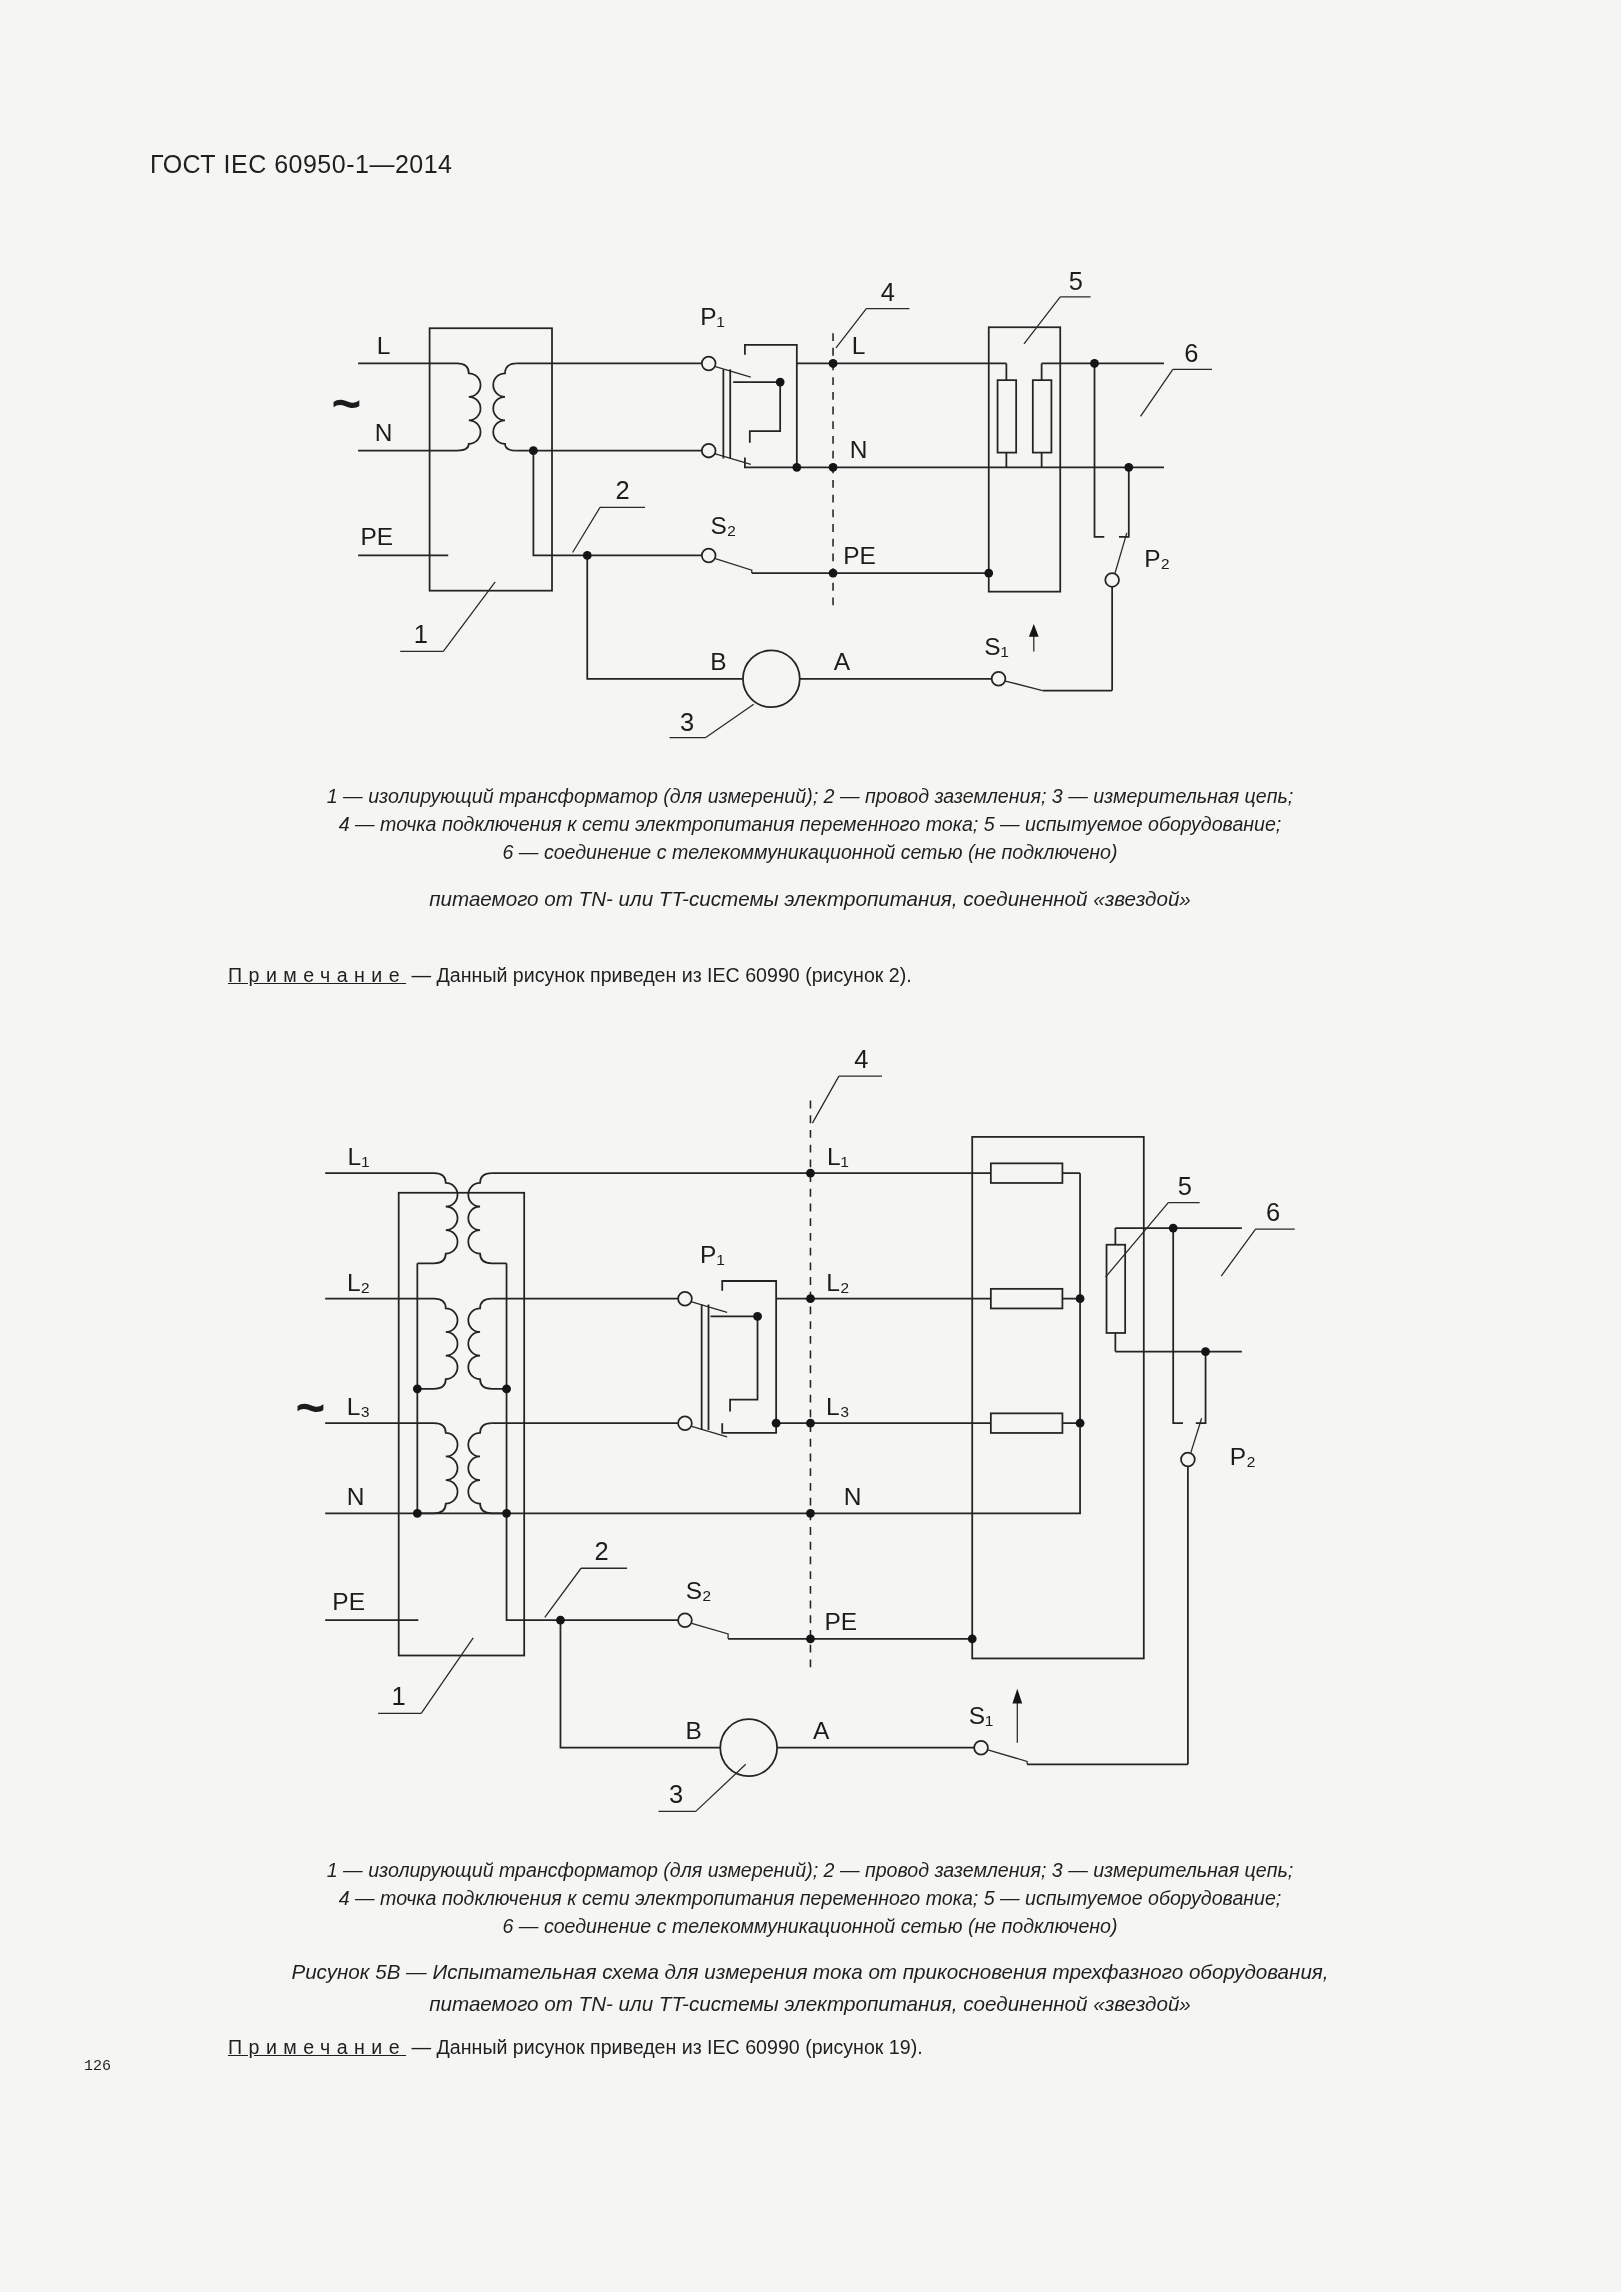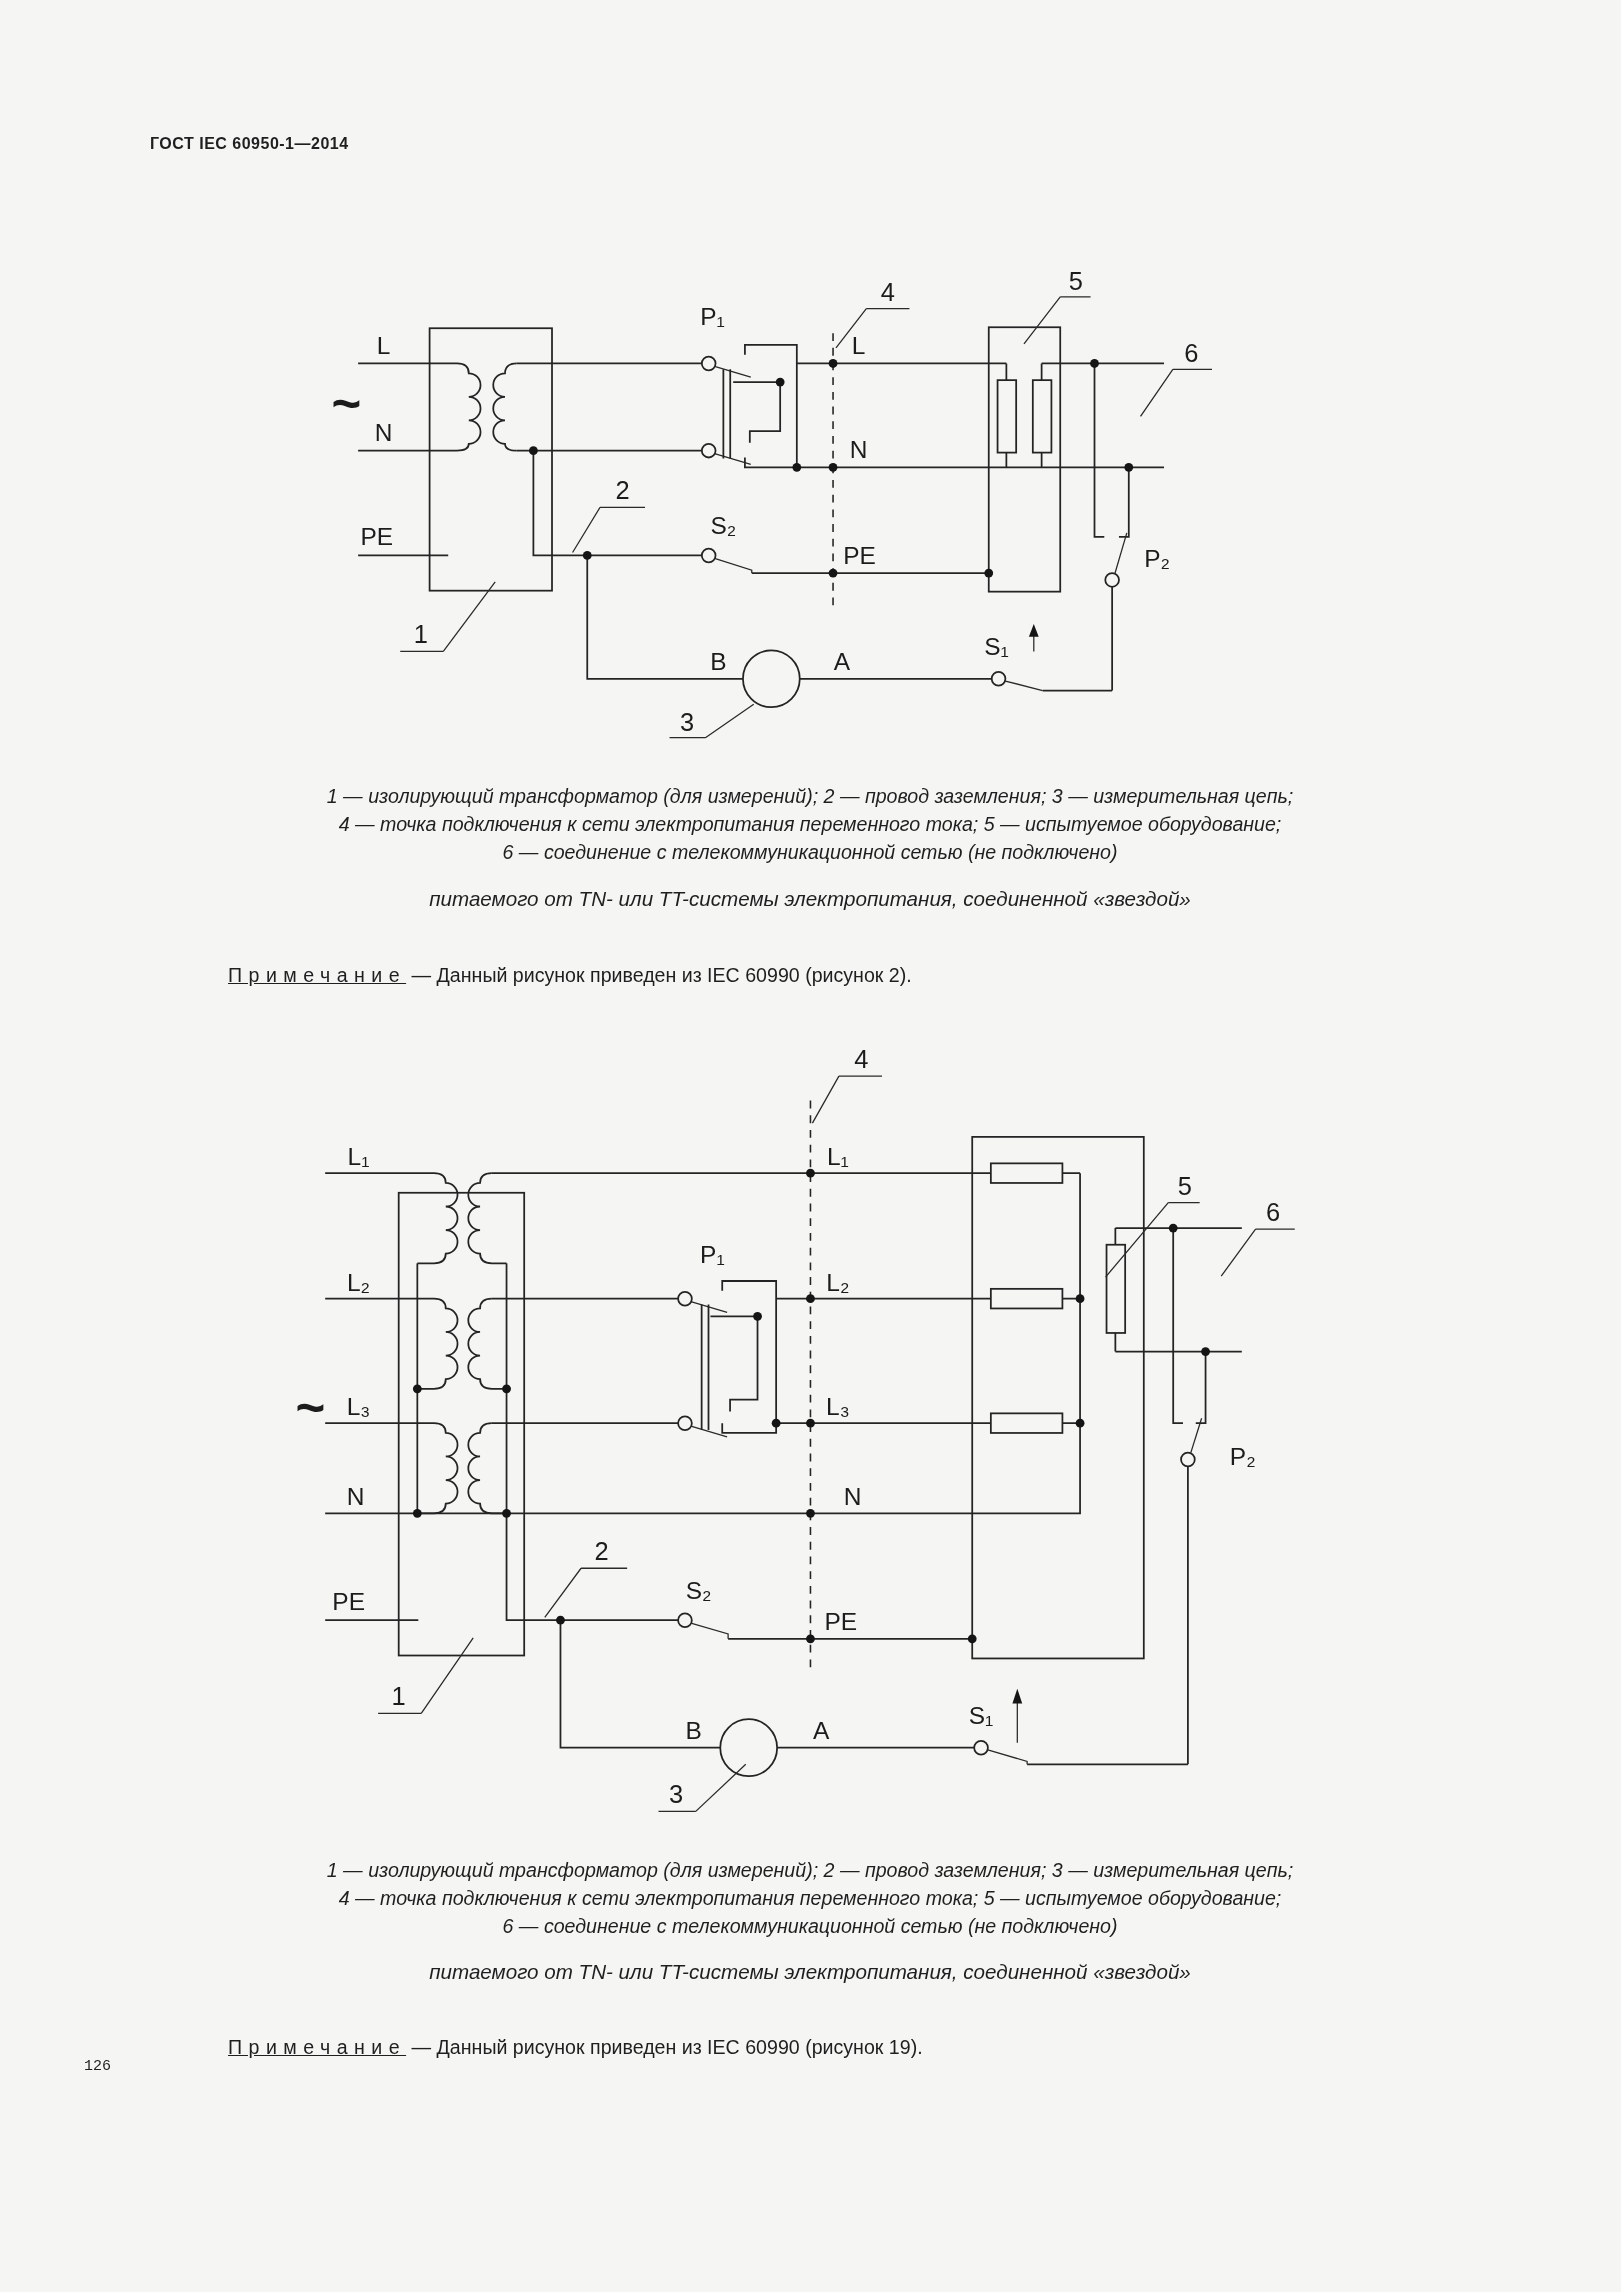--- a/index.html
+++ b/index.html
@@ -2,21 +2,21 @@
 <html><head>
 <meta charset="utf-8">
 <style>
   html,body{margin:0;padding:0;}
   body{
     width:1621px;height:2293px;position:relative;
     background:#f5f5f3;color:#1f1f1f;
     font-family:"Liberation Sans", sans-serif;
   }
   .abs{position:absolute;}
-  .header{left:150px;top:135px;font-size:16px;font-weight:bold;letter-spacing:0.5px;}
+  .header{left:150px;top:150px;font-size:25px;font-weight:normal;letter-spacing:0.5px;}
   .centerblock{left:173px;width:1274px;text-align:center;font-style:italic;}
   .legend{font-size:19.6px;line-height:28px;}
   .caption{font-size:20.6px;line-height:32px;}
   .note{left:228px;font-size:19.6px;}
   .note-label{letter-spacing:.33em;text-decoration:underline;}
   .pagenum{left:84px;top:2058px;font-size:15px;font-family:Liberation Mono, monospace;}
   svg{overflow:visible;}
   svg .w{stroke:#242424;stroke-width:1.8;fill:none;}
   svg .thin{stroke:#2a2a2a;stroke-width:1.3;fill:none;}
   svg .dash{stroke:#242424;stroke-width:1.6;fill:none;stroke-dasharray:8 7;}
@@ -286,20 +286,21 @@
   <text class="num" text-anchor="middle" x="1209" y="1219">5</text>
   <text class="num" text-anchor="middle" x="1299" y="1246">6</text>
 </svg>
 
 <div class="abs centerblock legend" style="top:1856px;">
   <div>1 — изолирующий трансформатор (для измерений); 2 — провод заземления; 3 — измерительная цепь;</div>
   <div>4 — точка подключения к сети электропитания переменного тока; 5 — испытуемое оборудование;</div>
   <div>6 — соединение с телекоммуникационной сетью (не подключено)</div>
 </div>
 <div class="abs centerblock caption" style="top:1956px;">
+  <div>Рисунок 5B — Испытательная схема для измерения тока от прикосновения трехфазного оборудования,</div>
   <div>питаемого от TN- или TT-системы электропитания, соединенной «звездой»</div>
 </div>
 <div class="abs note" style="top:2036px;">
   <span class="note-label">Примечание</span>
   <span>— Данный рисунок приведен из IEC 60990 (рисунок 19).</span>
 </div>
 
 <div class="abs pagenum">126</div>
 
 

